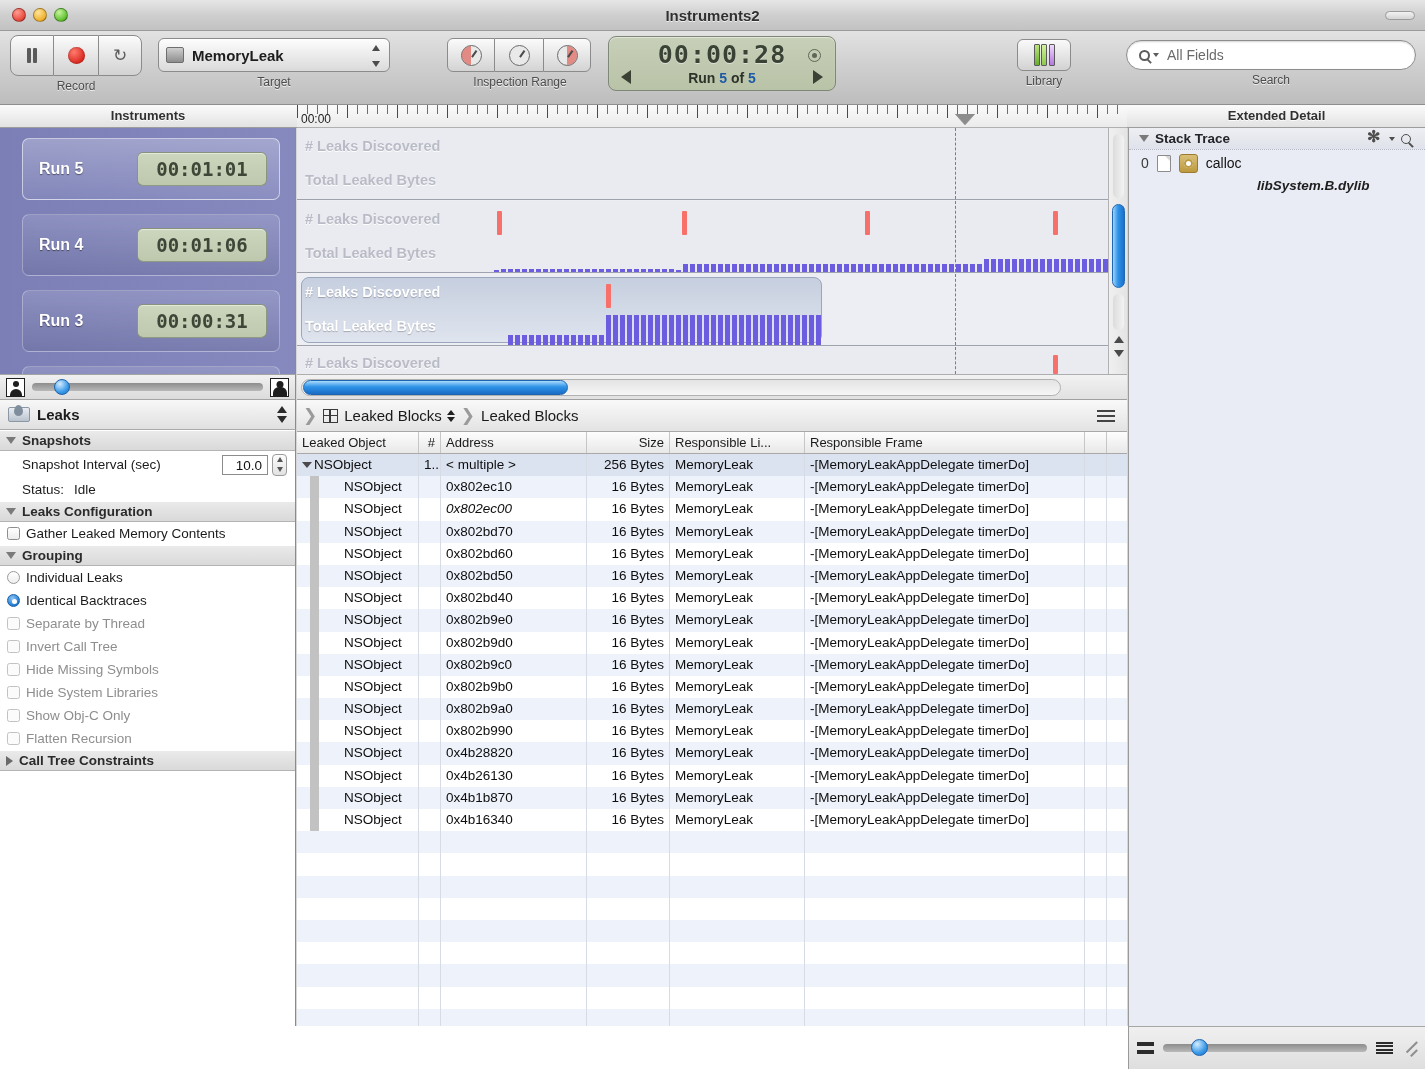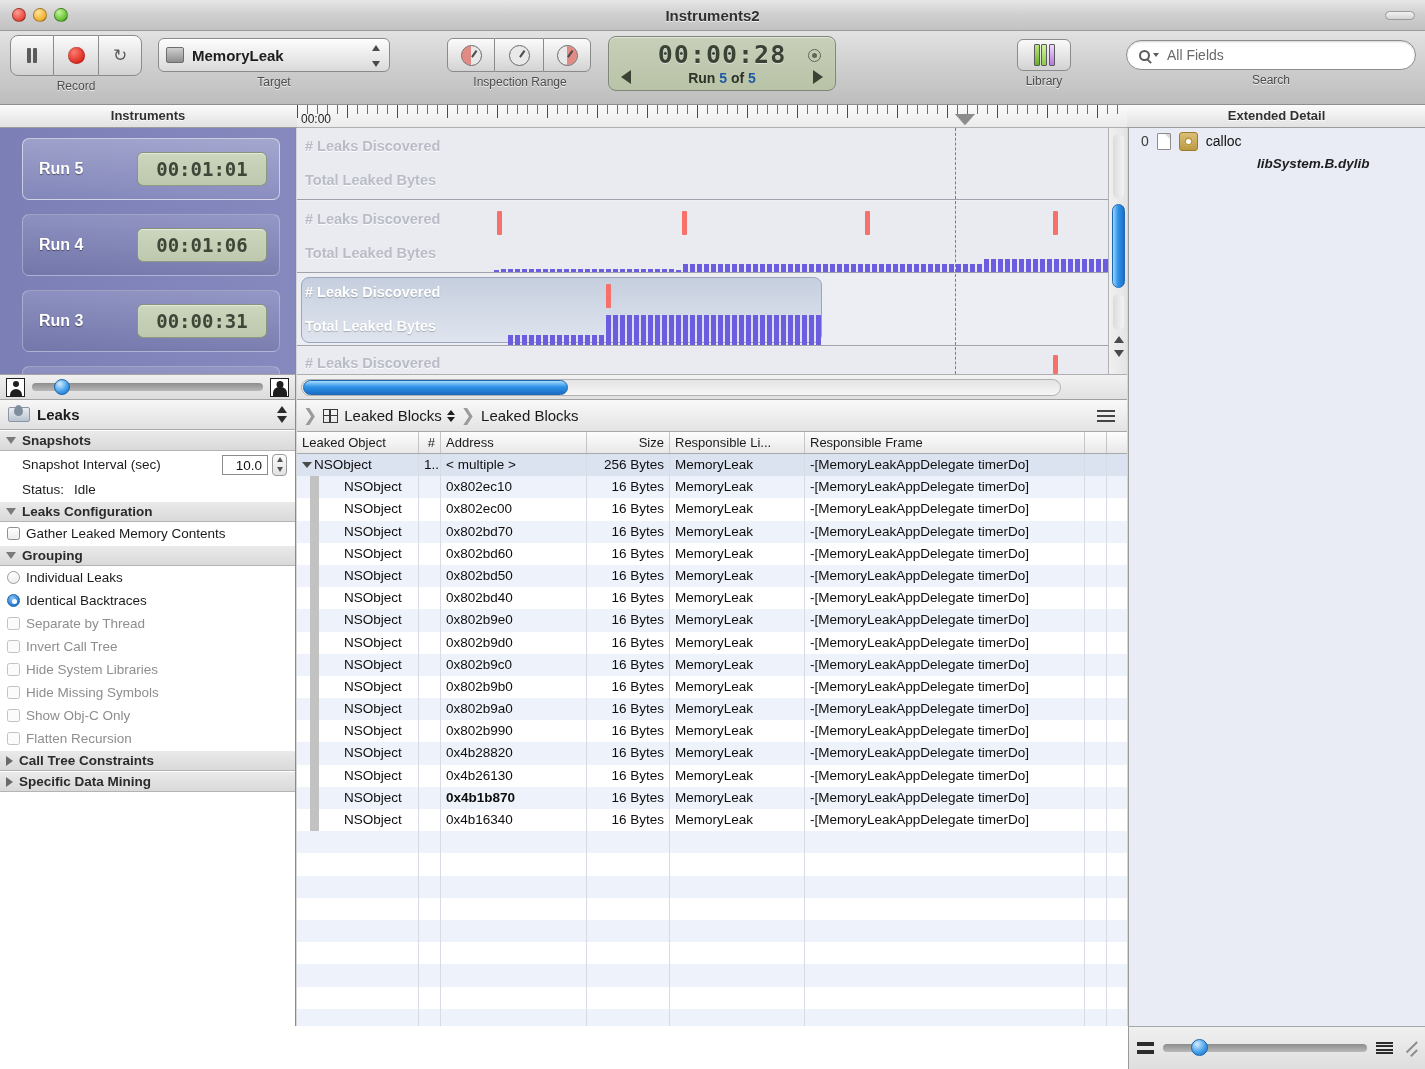--- a/index.html
+++ b/index.html
@@ -626,42 +626,38 @@
   <div class="opt-row dim">
     <span class="cbx dimbox"></span>
     <span>Separate by Thread</span>
   </div>
   <div class="opt-row dim">
     <span class="cbx dimbox"></span>
     <span>Invert Call Tree</span>
   </div>
   <div class="opt-row dim">
     <span class="cbx dimbox"></span>
-    <span>Hide System Libraries</span>
+    <span>Hide Missing Symbols</span>
   </div>
   <div class="opt-row dim">
     <span class="cbx dimbox"></span>
-    <span>Hide Missing Symbols</span>
+    <span>Hide System Libraries</span>
   </div>
   <div class="opt-row dim">
     <span class="cbx dimbox"></span>
     <span>Show Obj-C Only</span>
   </div>
   <div class="opt-row dim">
     <span class="cbx dimbox"></span>
     <span>Flatten Recursion</span>
   </div>
 
   <div class="sec-head">
     <span class="tri right"></span>
     <span>Call Tree Constraints</span>
-  </div>
-  <div class="sec-head">
-    <span class="tri right"></span>
-    <span>Specific Data Mining</span>
   </div>
 </div>
 
 <div class="ruler">
   <div class="ticks"></div>
   <div class="ticks major"></div>
   <div class="ruler-label">00:00</div>
   <div class="ruler-marker"></div>
 </div>
 
@@ -895,21 +891,21 @@
         <div class="td" style="width: 146px;">0x802ec10</div>
         <div class="td num" style="width: 83px;">16 Bytes</div>
         <div class="td" style="width: 135px;">MemoryLeak</div>
         <div class="td" style="width: 280px;">-[MemoryLeakAppDelegate timerDo]</div>
         <div class="td" style="width: 22px;"></div>
         <div class="td" style="width: 20px; border-right: none;"></div>
       </div>
       <div class="trow even">
         <div class="td gutter" style="width: 122px; border-right: 1px solid rgb(215, 219, 228);"><span class="indent-bar"></span><span style="margin-left:42px">NSObject</span></div>
         <div class="td num" style="width: 22px;"></div>
-        <div class="td" style="width: 146px;">0x802ec00</div>
+        <div class="td" style="width: 146px; font-style: italic;">0x802ec00</div>
         <div class="td num" style="width: 83px;">16 Bytes</div>
         <div class="td" style="width: 135px;">MemoryLeak</div>
         <div class="td" style="width: 280px;">-[MemoryLeakAppDelegate timerDo]</div>
         <div class="td" style="width: 22px;"></div>
         <div class="td" style="width: 20px; border-right: none;"></div>
       </div>
       <div class="trow odd">
         <div class="td gutter" style="width: 122px; border-right: 1px solid rgb(215, 219, 228);"><span class="indent-bar"></span><span style="margin-left:42px">NSObject</span></div>
         <div class="td num" style="width: 22px;"></div>
         <div class="td" style="width: 146px;">0x802bd70</div>
@@ -1025,21 +1021,21 @@
         <div class="td" style="width: 146px;">0x4b26130</div>
         <div class="td num" style="width: 83px;">16 Bytes</div>
         <div class="td" style="width: 135px;">MemoryLeak</div>
         <div class="td" style="width: 280px;">-[MemoryLeakAppDelegate timerDo]</div>
         <div class="td" style="width: 22px;"></div>
         <div class="td" style="width: 20px; border-right: none;"></div>
       </div>
       <div class="trow odd">
         <div class="td gutter" style="width: 122px; border-right: 1px solid rgb(215, 219, 228);"><span class="indent-bar"></span><span style="margin-left:42px">NSObject</span></div>
         <div class="td num" style="width: 22px;"></div>
-        <div class="td" style="width: 146px; font-weight: bold;">0x4b1b870</div>
+        <div class="td" style="width: 146px;">0x4b1b870</div>
         <div class="td num" style="width: 83px;">16 Bytes</div>
         <div class="td" style="width: 135px;">MemoryLeak</div>
         <div class="td" style="width: 280px;">-[MemoryLeakAppDelegate timerDo]</div>
         <div class="td" style="width: 22px;"></div>
         <div class="td" style="width: 20px; border-right: none;"></div>
       </div>
       <div class="trow even">
         <div class="td gutter" style="width: 122px; border-right: 1px solid rgb(215, 219, 228);"><span class="indent-bar"></span><span style="margin-left:42px">NSObject</span></div>
         <div class="td num" style="width: 22px;"></div>
         <div class="td" style="width: 146px;">0x4b16340</div>
@@ -1156,20 +1152,27 @@
         <div class="td" style="width: 83px;"></div>
         <div class="td" style="width: 135px;"></div>
         <div class="td" style="width: 280px;"></div>
         <div class="td" style="width: 22px;"></div>
         <div class="td" style="width: 20px; border-right: none;"></div>
       </div>
     </div>
 </div>
 
 <div class="ext-pane">
+  <div class="ext-sec">
+    <span class="tri down"></span>
+    <span>Stack Trace</span>
+    <span class="gear"></span>
+    <span class="gear-tri"></span>
+    <span class="magsmall"></span>
+  </div>
   <div class="frame-row">
     <span class="idx">0</span>
     <span class="doc-icn"></span>
     <span class="gold-icn"></span>
     <span>calloc</span>
   </div>
   <div class="dylib">libSystem.B.dylib</div>
 </div>
 
 <div class="bottom-fill"></div>

